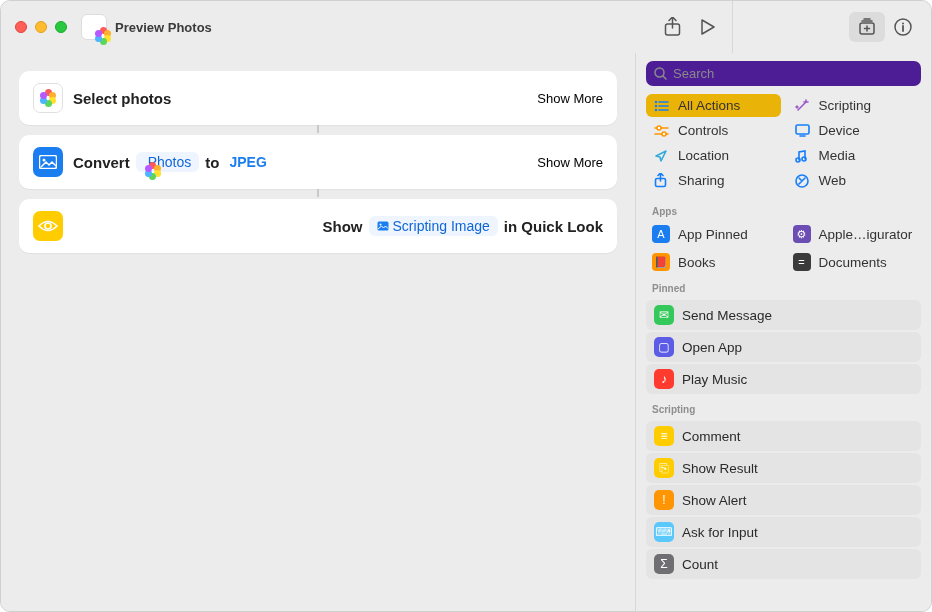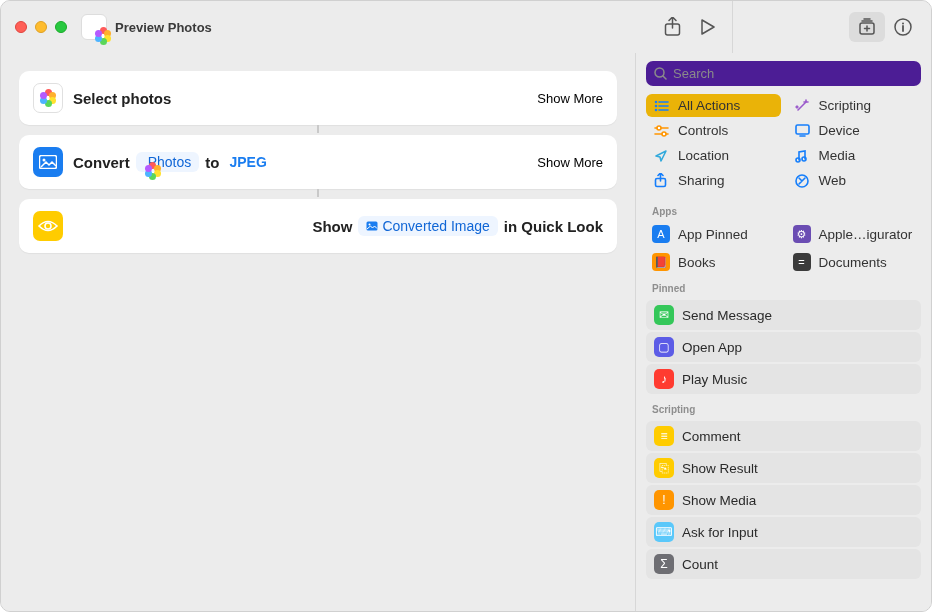--- a/index.html
+++ b/index.html
@@ -259,21 +259,21 @@
         <div class="card-title">
           <span>Show</span>
           <span class="token">
             <span class="tk-icon" style="color:#1a7df0;">
               <svg width="12" height="10" viewBox="0 0 12 10">
                   <rect x="0.5" y="0.5" width="11" height="9" rx="1.5" fill="#1a7df0"></rect>
                   <circle cx="3.5" cy="3.5" r="1" fill="#fff"></circle>
                   <path d="M1 8 L4.5 5 L6.5 7 L8.5 5 L11 7.5" stroke="#fff" stroke-width="1" fill="none"></path>
                 </svg>
             </span>
-            <span>Converted Image</span>
+            <span>Scripting Image</span>
           </span>
           <span>in Quick Look</span>
         </div>
       </div>
 
     </div>
 
     <div class="sidebar">
       <div class="search-wrap">
         <div class="search">
@@ -407,21 +407,21 @@
             <div class="row">
               <span class="ri" style="background:#ffcc00">≡</span>
               <span>Comment</span>
             </div>
             <div class="row">
               <span class="ri" style="background:#ffcc00">⎘</span>
               <span>Show Result</span>
             </div>
             <div class="row">
               <span class="ri" style="background:#ff9500">!</span>
-              <span>Show Media</span>
+              <span>Show Alert</span>
             </div>
             <div class="row">
               <span class="ri" style="background:#5ac8fa">⌨</span>
               <span>Ask for Input</span>
             </div>
             <div class="row">
               <span class="ri" style="background:#6e6e73">Σ</span>
               <span>Count</span>
             </div>
           </div>

